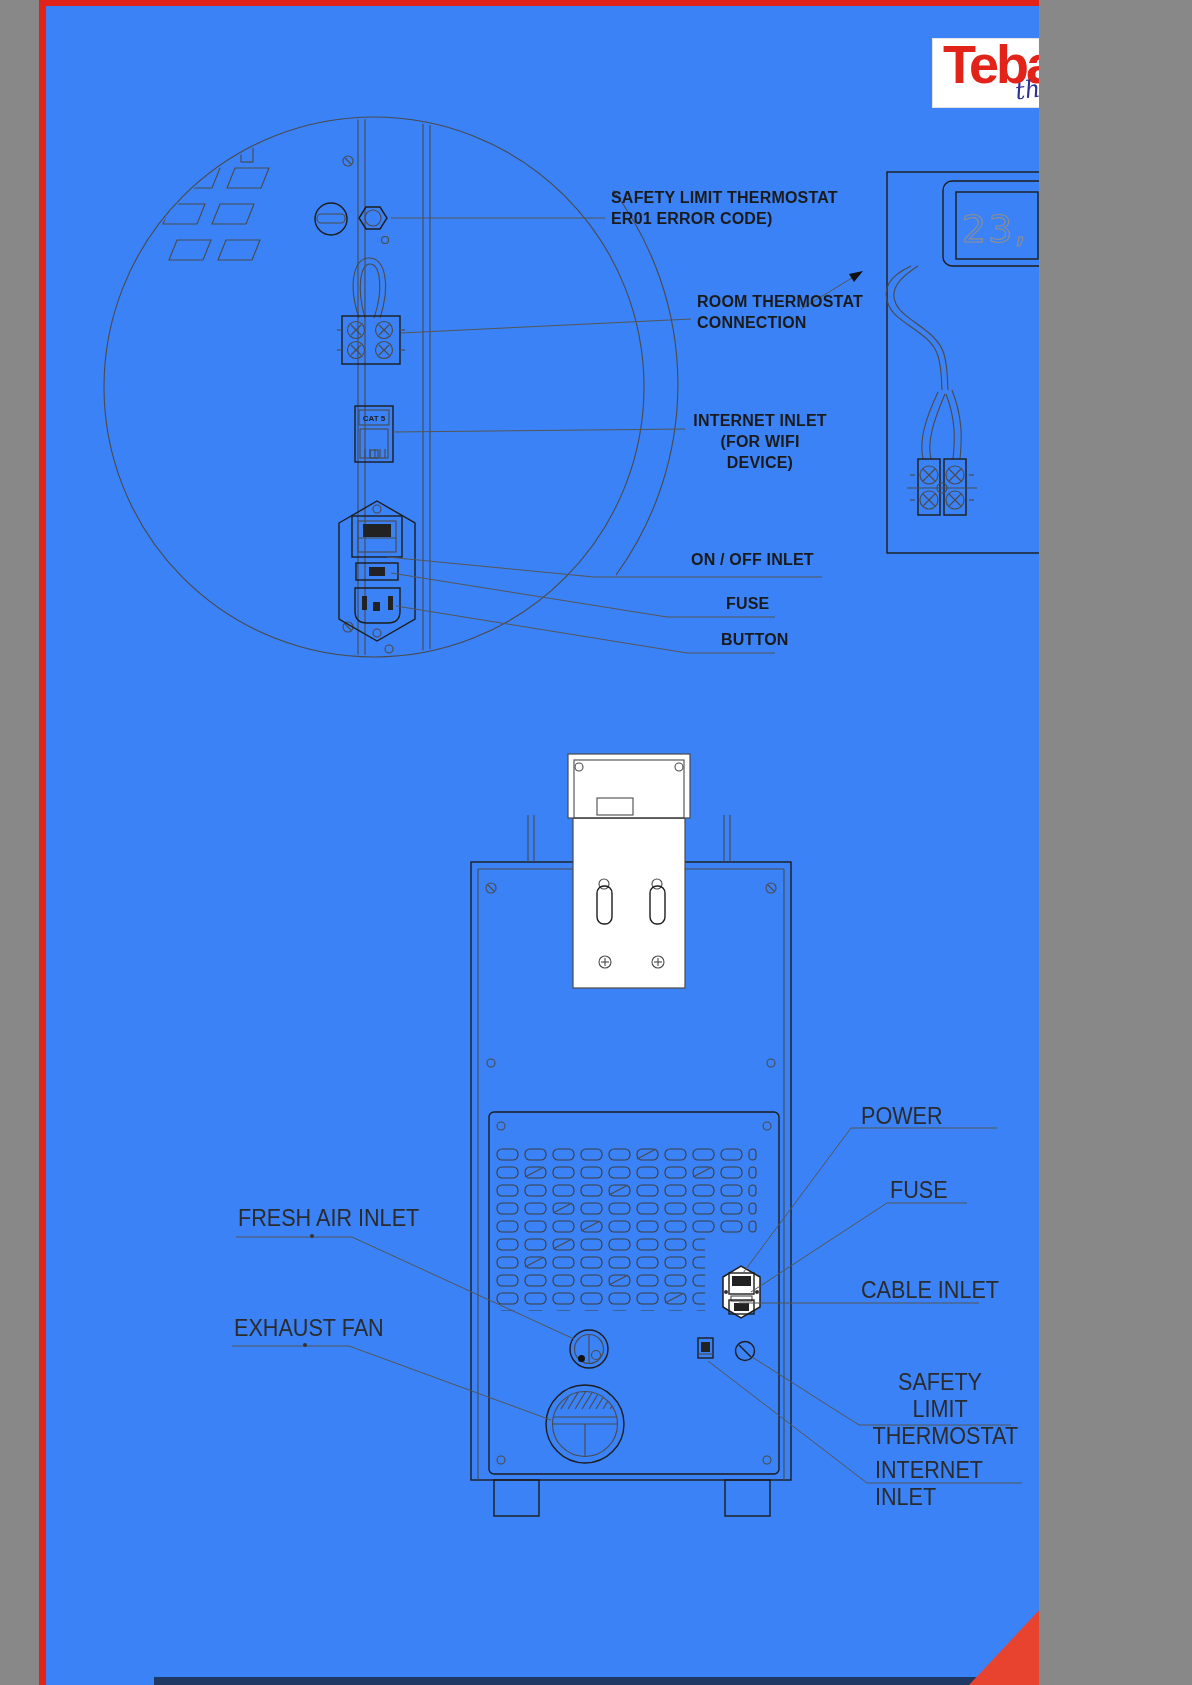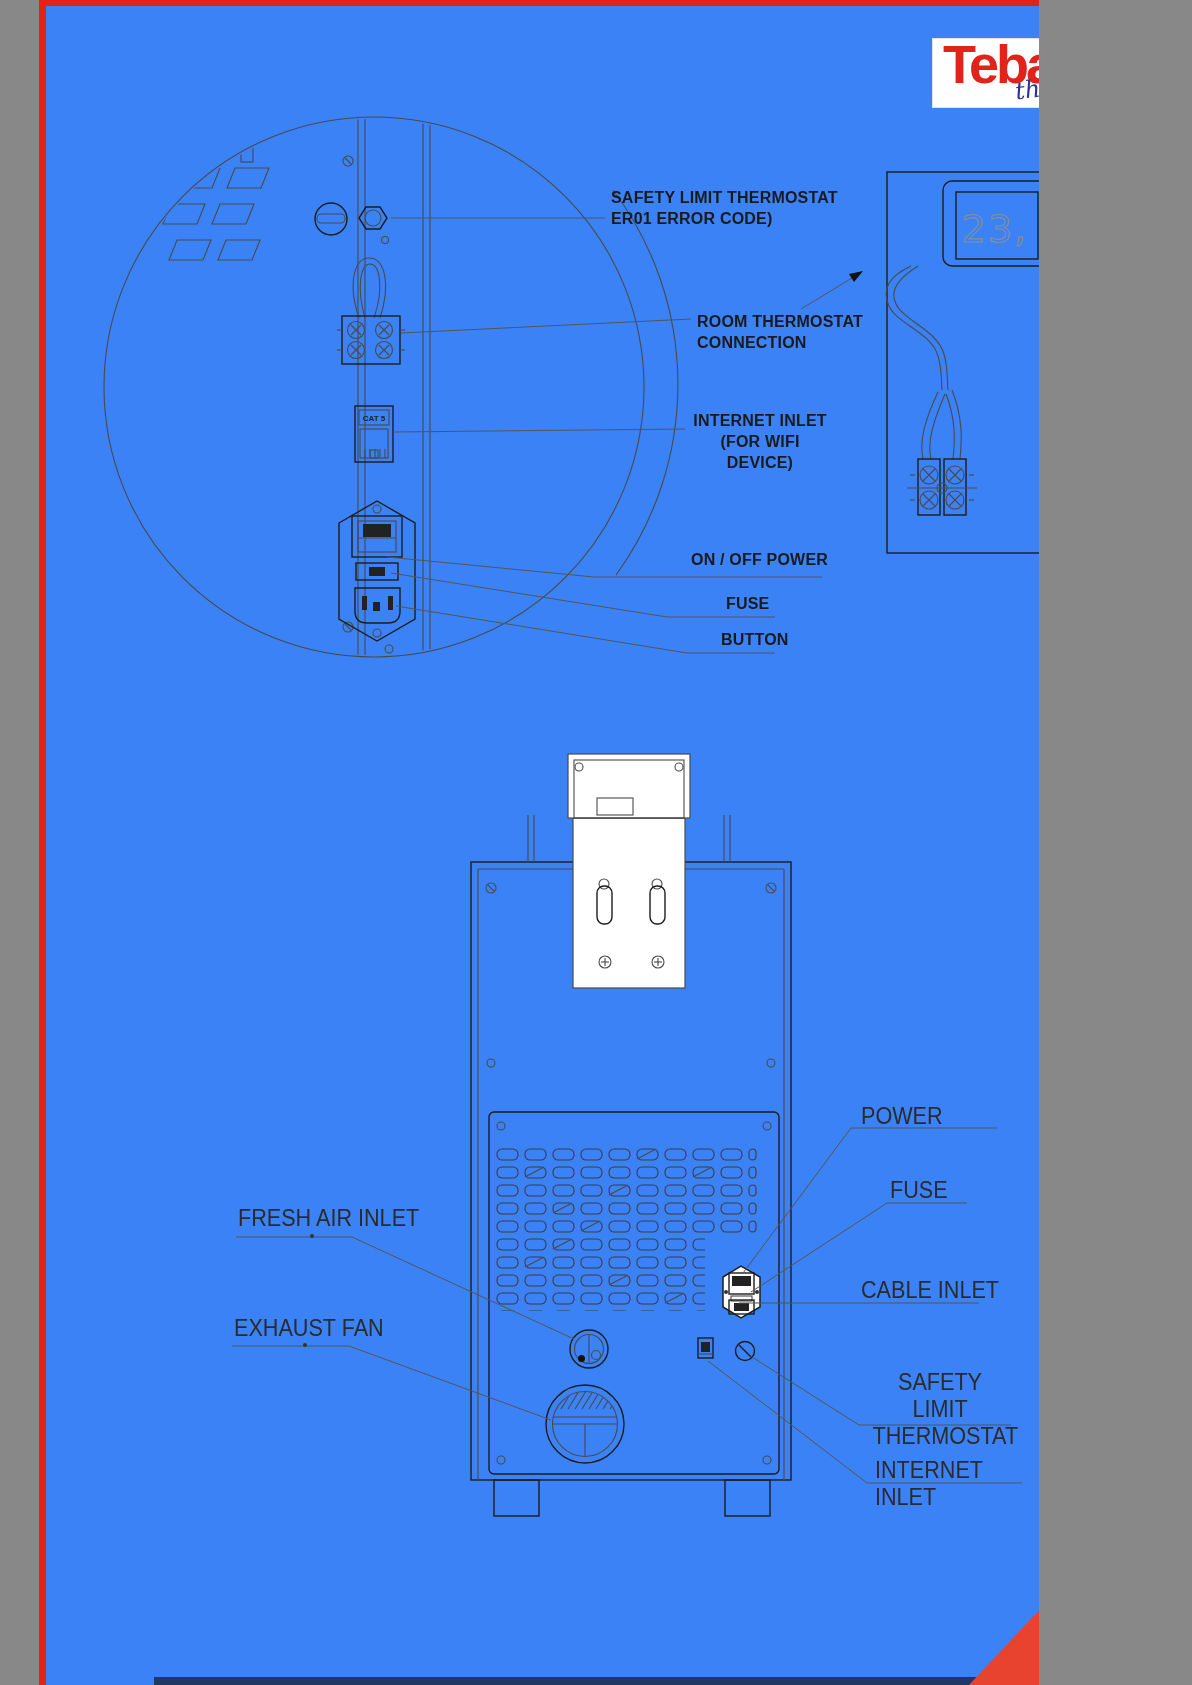--- a/index.html
+++ b/index.html
@@ -336,25 +336,25 @@
       <polyline points="983,1483 828,1483 669,1361" class="ld"></polyline>
       <polyline points="197,1237 313,1237 535,1339" class="ld"></polyline>
       <circle cx="273" cy="1236" r="2" fill="#333"></circle>
       <polyline points="193,1346 310,1346 512,1420" class="ld"></polyline>
       <circle cx="266" cy="1345" r="2" fill="#333"></circle>
     </g>
   </svg>
 
   <div class="lbl lbl-bold" style="left:572px;top:187px;">SAFETY LIMIT THERMOSTAT
 ER01 ERROR CODE)</div>
-  <div class="lbl lbl-bold" style="left:658px;top:311px;">ROOM THERMOSTAT
+  <div class="lbl lbl-bold" style="left:658px;top:291px;">ROOM THERMOSTAT
 CONNECTION</div>
   <div class="lbl lbl-bold ctr" style="left:646px;top:410px;width:150px;">INTERNET INLET
 (FOR WIFI DEVICE)</div>
-  <div class="lbl lbl-bold" style="left:652px;top:549px;">ON / OFF POWER</div>
+  <div class="lbl lbl-bold" style="left:652px;top:549px;">ON / OFF INLET</div>
   <div class="lbl lbl-bold" style="left:687px;top:593px;">FUSE</div>
   <div class="lbl lbl-bold" style="left:682px;top:629px;">BUTTON</div>
 
   <div class="lbl lbl-cad" style="left:822px;top:1102px;">POWER</div>
   <div class="lbl lbl-cad" style="left:851px;top:1176px;">FUSE</div>
   <div class="lbl lbl-cad" style="left:822px;top:1276px;">CABLE INLET</div>
   <div class="lbl lbl-cad ctr" style="left:826px;top:1368px;width:150px;">SAFETY LIMIT
 THERMOSTAT</div>
   <div class="lbl lbl-cad" style="left:836px;top:1456px;">INTERNET INLET</div>
   <div class="lbl lbl-cad" style="left:199px;top:1204px;">FRESH AIR INLET</div>

